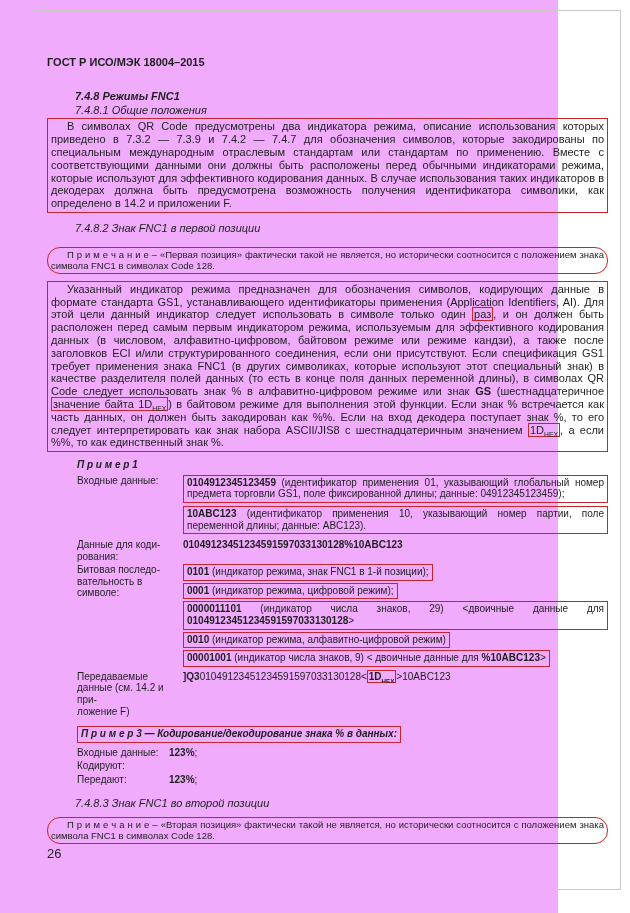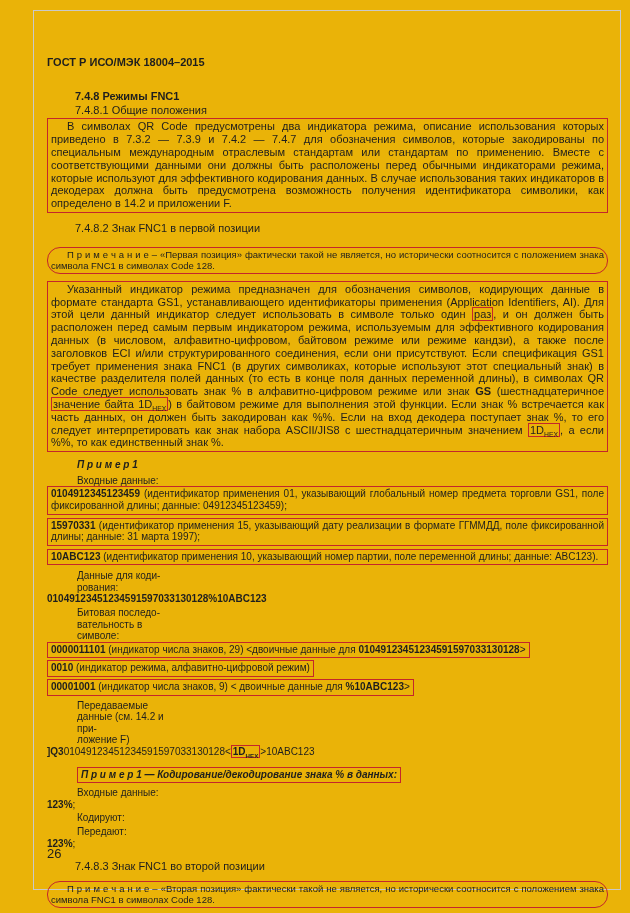--- a/index.html
+++ b/index.html
@@ -3,44 +3,44 @@
 <meta charset="utf-8">
 <style>
   * { margin:0; padding:0; box-sizing:border-box; }
   html,body { background:#ffffff; }
   body {
     width:630px; height:913px; position:relative;
     font-family:"Liberation Sans", sans-serif;
     color:#1e1e1e;
     overflow:hidden;
   }
-  .canvas { position:absolute; left:0; top:0; width:630px; height:913px; background:#eab308; }
+  .canvas { position:absolute; left:0; top:0; width:558px; height:913px; background:#f0abfc; }
   .scan-border { position:absolute; left:33px; top:10px; width:588px; height:880px; border:1px solid #c9c9c9; }
   .content { position:absolute; left:47px; top:56px; width:561px; font-size:11px; line-height:12.8px; }
   .b { font-weight:700; }
   .i { font-style:italic; }
   .hdr { font-weight:700; margin-bottom:21px; }
-  .sec { margin-left:28px; }
+  .sec { margin-left:28px;font-style:italic; }
   .sec748 { margin-bottom:1px; }
   .sec7481 { margin-bottom:2px; }
   .sec7482 { margin-bottom:12px; }
   .sec7483 { margin-top:11px; margin-bottom:8px; }
   .bodyp { text-align:justify; text-indent:16px; }
   .rbox { border:1px solid #c4262b; }
   p.rbox, div.rbox { padding:1px 3px 2px; }
   span.rbox, sub.rbox { padding:0 1px; }
   .fit { width:fit-content; max-width:100%; }
   .para1 { margin-bottom:9px; }
   .note { font-size:9.5px; line-height:11px; text-align:justify; text-indent:16px;border-radius:13px; }
   .note1 { margin-bottom:7px; }
   .para2 { margin-bottom:7px; }
   .example { font-size:10px; line-height:11.6px; }
   .ex-title { margin:0 0 4px 30px; }
   .ex2-title { margin:9px 0 4px 30px; }
-  .ex-row { display:flex; margin-bottom:2px;flex-direction:column; }
+  .ex-row { display:flex; margin-bottom:2px; }
   .ex-label { width:106px; flex:none; margin-left:30px; }
   .ex-label.w92 { width:92px; }
   .prewrap { white-space:pre-line; }
   .ex-value { flex:1; min-width:0; }
   .ex-item { margin-bottom:3px; text-align:justify; }
   .bit-line { margin-bottom:2px; }
   .just { text-align:justify; }
   sub { font-size:0.62em; line-height:0; }
   .pagenum { position:absolute; left:47px; top:846px; font-size:13px; }
 </style>
@@ -65,49 +65,50 @@
 
     <p class="bodyp rbox para2"><span>Указанный индикатор режима предназначен для обозначения символов, кодирующих данные в формате стандарта GS1, устанавливающего идентификаторы применения (Application Identifiers, AI). Для этой цели данный индикатор следует использовать в символе только один </span><span class="rbox">раз</span><span>, и он должен быть расположен перед самым первым индикатором режима, используемым для эффективного кодирования данных (в числовом, алфавитно-цифровом, байтовом режиме или режиме кандзи), а также после заголовков ECI и/или структурированного соединения, если они присутствуют. Если спецификация GS1 требует применения знака FNC1 (в других символиках, которые используют этот специальный знак) в качестве разделителя полей данных (то есть в конце поля данных переменной длины), в символах QR Code следует использовать знак % в алфавитно-цифровом режиме или знак </span><span class="b">GS</span><span> (шестнадцатеричное </span><span class="rbox"><span>значение байта 1D</span><sub>HEX</sub></span><span>) в байтовом режиме для выполнения этой функции. Если знак % встречается как часть данных, он должен быть закодирован как %%. Если на вход декодера поступает знак %, то его следует интерпретировать как знак набора ASCII/JIS8 с шестнадцатеричным значением </span><span class="rbox"><span>1D</span><sub>HEX</sub></span><span>, а если %%, то как единственный знак %.</span></p>
 
     <div class="example">
       <div class="ex-title b i">П р и м е р  1</div>
 
       <div class="ex-row">
         <div class="ex-label">Входные данные:</div>
         <div class="ex-value">
           <div class="ex-item rbox"><span class="b">0104912345123459</span><span> (идентификатор применения 01, указывающий глобальный номер предмета торговли GS1, поле фиксированной длины; данные: 04912345123459);</span></div>
-          <div class="ex-item rbox"><span class="b">15970331</span><span> (идентификатор применения 15, указывающий дату реализации в формате ГГММДД, поле фиксированной длины; данные: 31 марта 1997);</span></div>
           <div class="ex-item rbox"><span class="b">10ABC123</span><span> (идентификатор применения 10, указывающий номер партии, поле переменной длины; данные: ABC123).</span></div>
         </div>
       </div>
 
       <div class="ex-row">
         <div class="ex-label prewrap">Данные для коди-
 рования:</div>
         <div class="ex-value b">01049123451234591597033130128%10ABC123</div>
       </div>
 
       <div class="ex-row">
         <div class="ex-label prewrap">Битовая последо-
 вательность в символе:</div>
         <div class="ex-value">
+          <div class="bit-line rbox fit"><span class="b">0101</span><span> (индикатор режима, знак FNC1 в 1-й позиции);</span></div>
+          <div class="bit-line rbox fit"><span class="b">0001</span><span> (индикатор режима, цифровой режим);</span></div>
           <div class="bit-line rbox fit just"><span class="b">0000011101</span><span> (индикатор числа знаков, 29) &lt;двоичные данные для </span><span class="b">01049123451234591597033130128</span><span>&gt;</span></div>
           <div class="bit-line rbox fit"><span class="b">0010</span><span> (индикатор режима, алфавитно-цифровой режим)</span></div>
           <div class="bit-line rbox fit"><span class="b">00001001</span><span> (индикатор числа знаков, 9) &lt; двоичные данные для </span><span class="b">%10ABC123</span><span>&gt;</span></div>
         </div>
       </div>
 
       <div class="ex-row">
         <div class="ex-label prewrap">Передаваемые
 данные (см. 14.2 и при-
 ложение F)</div>
         <div class="ex-value"><span class="b">]Q3</span><span>01049123451234591597033130128&lt;</span><span class="rbox"><span class="b">1D</span><sub class="b">HEX</sub></span><span>&gt;10ABC123</span></div>
       </div>
 
-      <div class="ex2-title rbox fit b i">П р и м е р  1 — Кодирование/декодирование знака % в данных:</div>
+      <div class="ex2-title rbox fit b i">П р и м е р  3 — Кодирование/декодирование знака % в данных:</div>
 
       <div class="ex-row">
         <div class="ex-label w92">Входные данные:</div>
         <div class="ex-value"><span class="b">123%</span><span>;</span></div>
       </div>
       <div class="ex-row">
         <div class="ex-label w92">Кодируют:</div>
       </div>
       <div class="ex-row">
         <div class="ex-label w92">Передают:</div>

